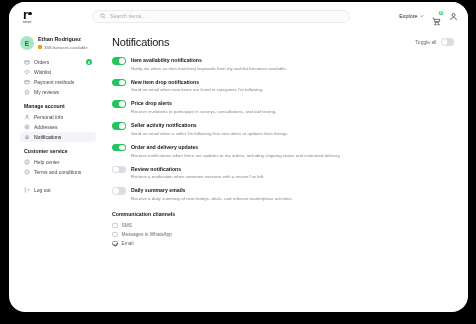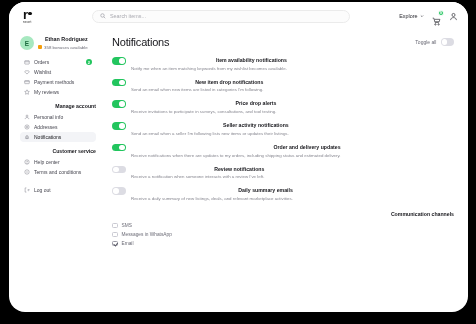--- a/index.html
+++ b/index.html
@@ -73,21 +73,21 @@
     position: absolute; right: -3px; top: -2px;
     width: 6.5px; height: 6.5px; border-radius: 50%;
     background: #22c55e; color: #fff;
     font-size: 4px; font-weight: bold;
     display: flex; align-items: center; justify-content: center;
     border: 1px solid #fff;
   }
   .user-ico { width: 9px; height: 9px; }
 
   
-  .body { flex: 1; display: flex; min-height: 0; text-align: right; }
+  .body { flex: 1; display: flex; min-height: 0; }
 
   
   .sidebar {
     flex: 0 0 93px;
     padding: 6px 6px 0 11px;
   }
   .profile { display: flex; align-items: center; gap: 4px; margin-bottom: 7px; }
   .avatar {
     width: 14px; height: 14px; border-radius: 50%;
     background: #a7e8c0; color: #1b6b3e;

